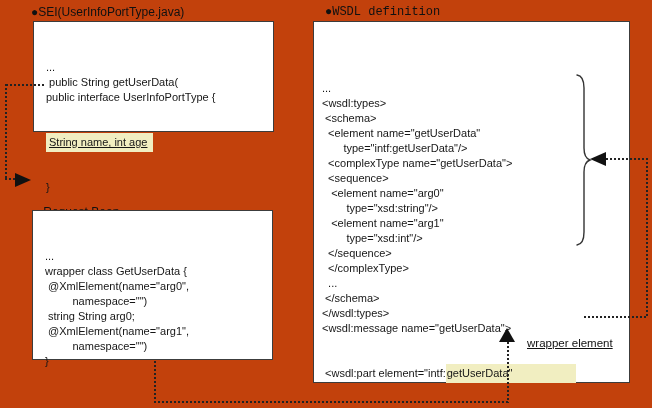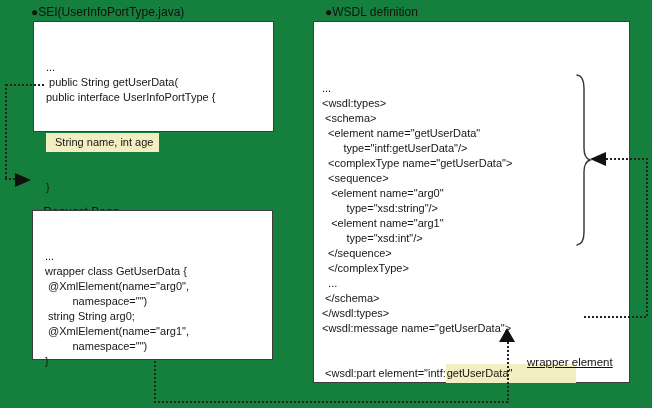--- a/index.html
+++ b/index.html
@@ -1,47 +1,47 @@
 <!DOCTYPE html>
 <html style="--highlight: #F1EEC1; --box-border: #3C3C3C; --connector: #222222;"><head>
 <meta charset="utf-8">
 <style>
   html,body { margin:0; padding:0; background:#fff; }
   .canvas {
-    position:relative; width:652px; height:408px; background:#15803d;
+    position:relative; width:652px; height:408px; background:#c2410c;
     font-family:"Liberation Sans", sans-serif; color:#1a1a1a; overflow:hidden;
   }
   .sec-label { position:absolute; font-size:12px; line-height:16px; white-space:pre; color:#111; }
   .box {
     position:absolute; box-sizing:border-box; background:#fff;
     border:1.5px solid #3c3c3c;
   }
   .code { font-size:11px; line-height:15px; white-space:pre; color:#161616; }
   .hl { background:var(--highlight,#F1EEC1); }
-  .hl-sei { padding:3px 6px 4px 9px; }
+  .hl-sei { padding:3px 6px 4px 3px;text-decoration:underline; }
   .hl-part { padding:3px 64px 4px 1px; }
   .dash-h { position:absolute; height:2px;
     background:repeating-linear-gradient(to right,#222 0 2px,transparent 2px 4px); }
   .dash-v { position:absolute; width:2px;
     background:repeating-linear-gradient(to bottom,#222 0 2px,transparent 2px 4px); }
   .arr { position:absolute; width:0; height:0; }
   .arr-right { border-left:16px solid #111; border-top:7px solid transparent; border-bottom:7px solid transparent; }
   .arr-up    { border-bottom:14px solid #111; border-left:8px solid transparent; border-right:8px solid transparent; }
   .arr-left  { border-right:16px solid #111; border-top:7px solid transparent; border-bottom:7px solid transparent; }
-  .wrapper-note { position:absolute; left:527px; top:356px; font-size:11.5px; text-decoration:underline; color:#111; }
+  .wrapper-note { position:absolute; left:527px; top:337px; font-size:11.5px; text-decoration:underline; color:#111; }
   .brace { position:absolute; left:575px; top:74px; }
 </style>
 </head>
 <body>
 
 <div class="canvas">
 
   <div class="sec-label" style="left:31px; top:4px;">●SEI(UserInfoPortType.java)</div>
 
-  <div class="sec-label" style="left:325px; top:4px;">●WSDL definition</div>
+  <div class="sec-label" style="left:325px; top:4px;font-family:Liberation Mono, monospace;">●WSDL definition</div>
 
   <div class="sec-label" style="left:36px; top:172px;">
     <div>●Request Bean</div>
     <div style="padding-left:5px;">(GetUserData.java)</div>
   </div>
 
   <div class="box" style="left:33px; top:21px; width:241px; height:111px; padding:8px 4px 0 12px;">
     <div class="code">
       <div><div>...</div><div> public String getUserData(</div><div>public interface UserInfoPortType {</div></div>
       <div><span class="hl hl-sei">String name, int age</span></div>

